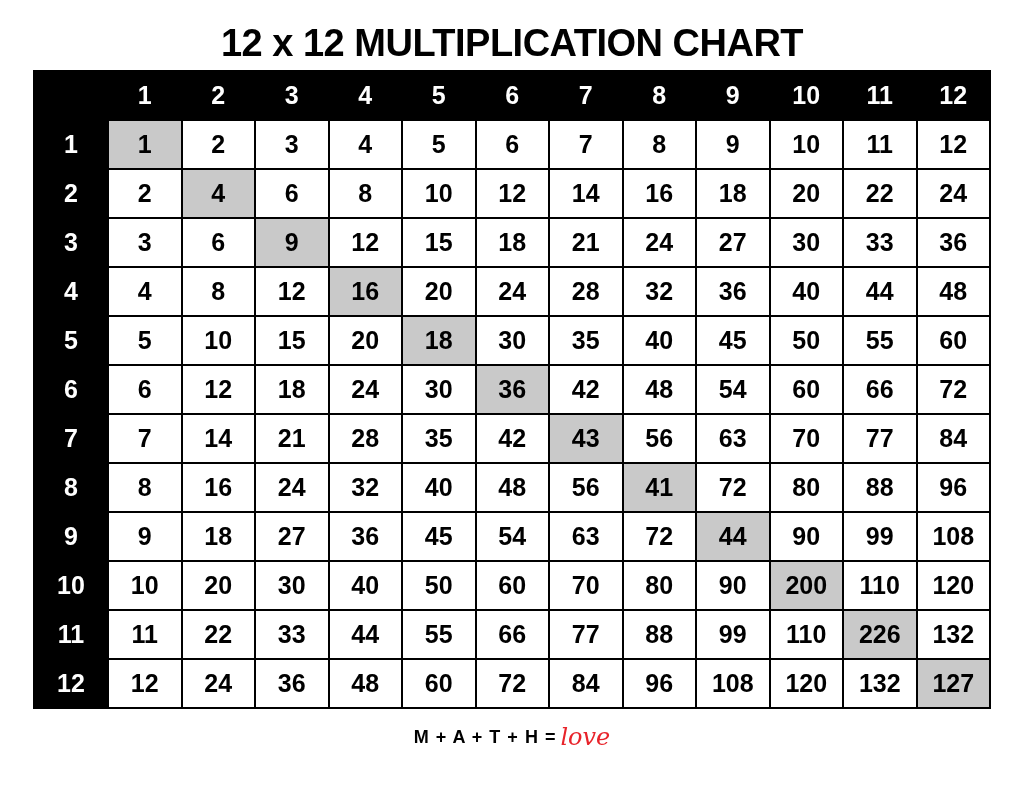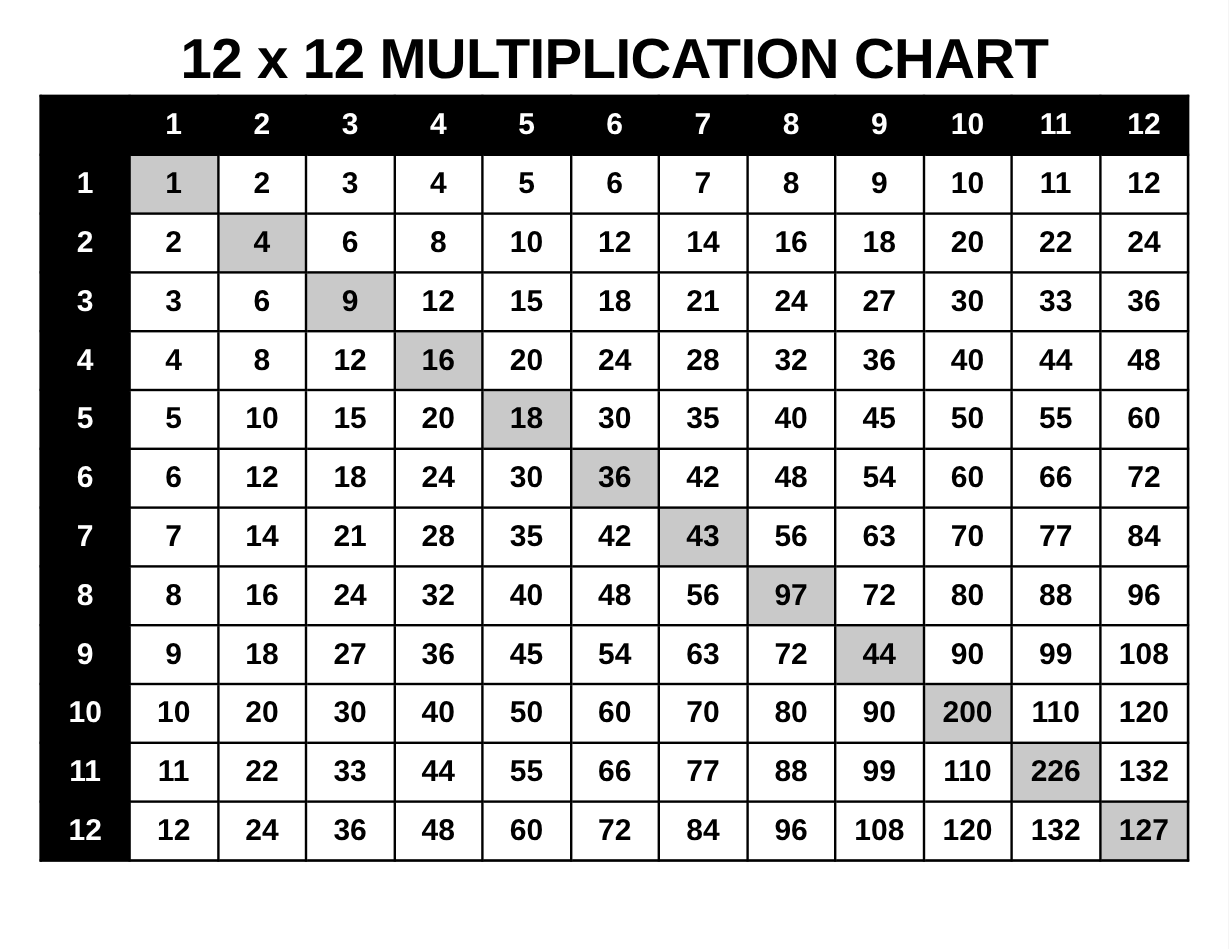--- a/index.html
+++ b/index.html
@@ -15,21 +15,21 @@
     overflow: hidden;
   }
   .page {
     position: relative;
     width: 1024px;
     height: 791px;
     box-sizing: border-box;
   }
   .chart-title {
     text-align: center;
-    font-size: 47px;
+    font-size: 38px;
     font-weight: bold;
     letter-spacing: -0.5px;
     padding-top: 24px;
     padding-bottom: 6px;
     line-height: 1.05;
   }
   .table-wrap {
     width: 958px;
     margin: 0 auto;
   }
@@ -225,21 +225,21 @@
           </tr>
           <tr>
             <th class="row-head">8</th>
             <td class="cell">8</td>
             <td class="cell">16</td>
             <td class="cell">24</td>
             <td class="cell">32</td>
             <td class="cell">40</td>
             <td class="cell">48</td>
             <td class="cell">56</td>
-            <td class="cell diag">97</td>
+            <td class="cell diag">41</td>
             <td class="cell">72</td>
             <td class="cell">80</td>
             <td class="cell">88</td>
             <td class="cell">96</td>
           </tr>
           <tr>
             <th class="row-head">9</th>
             <td class="cell">9</td>
             <td class="cell">18</td>
             <td class="cell">27</td>
@@ -295,14 +295,17 @@
             <td class="cell">96</td>
             <td class="cell">108</td>
             <td class="cell">120</td>
             <td class="cell">132</td>
             <td class="cell diag">127</td>
           </tr>
         </tbody>
     </table>
   </div>
 
+  <div class="footer">
+    <span class="eq">M + A + T + H =</span><span class="love">love</span>
+  </div>
 
 </div>
 
 </body></html>

